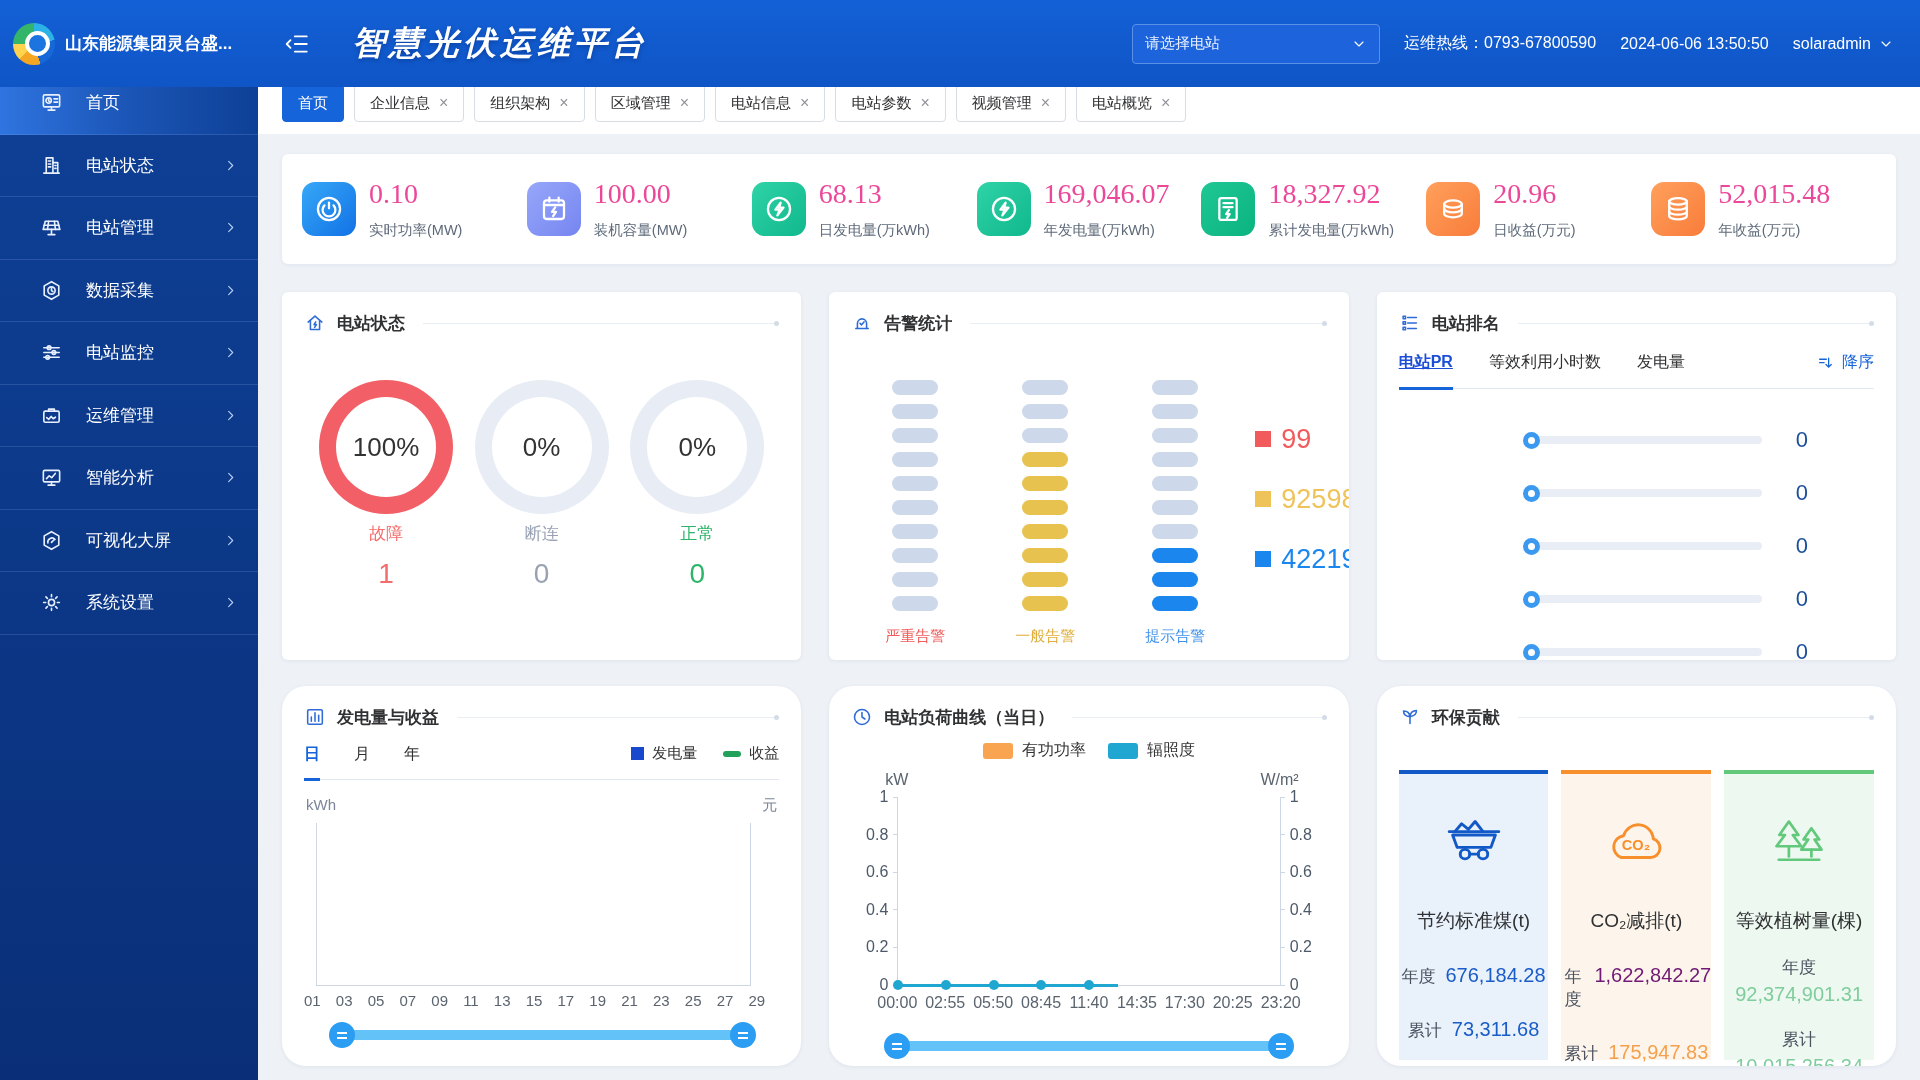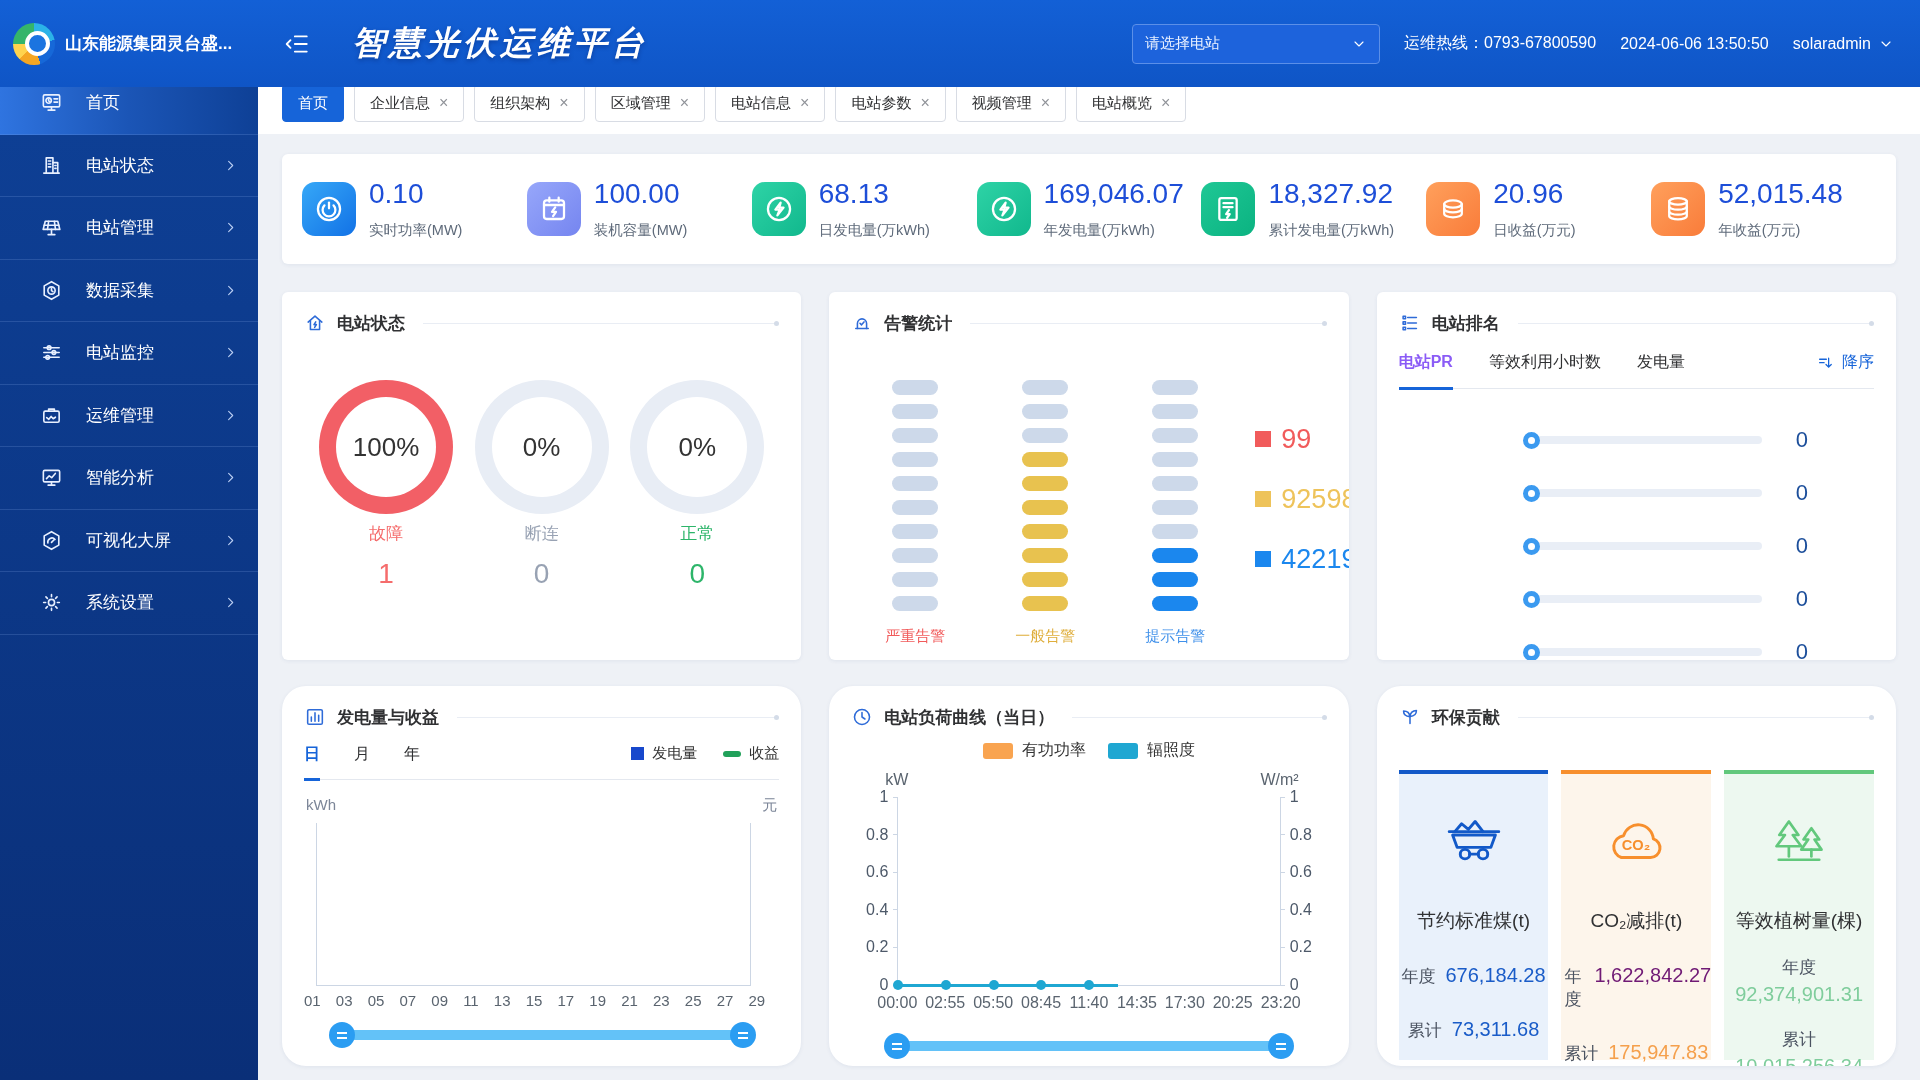--- a/index.html
+++ b/index.html
@@ -39,21 +39,21 @@
   .tab.active{background:#1664d9;border-color:#1664d9;color:#fff;}
   .tab .close{color:#909399;font-size:16px;line-height:1;}
   .content{flex:1;padding:20px 24px;overflow:hidden;}
   
   .stats-card{background:#fff;border-radius:6px;height:110px;display:flex;align-items:center;padding:0 20px;
     box-shadow:0 1px 4px rgba(30,60,120,.07);}
   .stat{flex:1;display:flex;align-items:center;gap:13px;min-width:0;}
   .stat-icon{width:54px;height:54px;border-radius:13px;display:flex;align-items:center;justify-content:center;
     color:#fff;flex-shrink:0;}
   .stat-icon svg{width:32px;height:32px;}
-  .stat-val{font-size:28px;color:#1d4ed8;white-space:nowrap;}
+  .stat-val{font-size:28px;color:#ec4899;white-space:nowrap;font-family:Liberation Serif, serif;}
   .stat-label{font-size:14.5px;color:#5e6a7a;margin-top:11px;white-space:nowrap;}
   
   .grid{display:grid;grid-template-columns:1fr 1fr 1fr;gap:28px;}
   .row-mid{margin-top:28px;}
   .row-mid .card{height:368px;}
   .row-bot{margin-top:26px;}
   .row-bot .card{height:380px;border-radius:24px;}
   .card{background:#fff;border-radius:6px;padding:18px 22px;box-sizing:border-box;box-shadow:0 1px 4px rgba(30,60,120,.07);
     position:relative;overflow:hidden;}
   .card-head{display:flex;align-items:center;height:26px;}
@@ -78,21 +78,21 @@
   .seg{width:46px;height:15px;border-radius:7.5px;}
   .alabel{margin-top:16px;font-size:15px;white-space:nowrap;}
   .alarm-legend{margin-left:50px;display:flex;flex-direction:column;gap:30px;margin-top:44px;}
   .aleg{display:flex;align-items:center;gap:10px;height:30px;}
   .aleg .sq{width:16px;height:16px;flex-shrink:0;}
   .aleg .aval{font-size:27px;}
   
   .rank-tabs{display:flex;align-items:flex-start;gap:36px;margin-top:16px;border-bottom:1px solid #e4e8ef;
     font-size:16px;color:#303133;}
   .rtab{padding-bottom:14px;cursor:pointer;white-space:nowrap;}
-  .rtab.active{color:#8b5cf6;font-weight:bold;border-bottom:3px solid #1664d9;margin-bottom:-2px;}
+  .rtab.active{color:#1d4ed8;font-weight:bold;border-bottom:3px solid #1664d9;margin-bottom:-2px;text-decoration:underline;}
   .sort{margin-left:auto;color:#1664d9;display:flex;align-items:center;gap:7px;font-size:16px;cursor:pointer;padding-bottom:14px;}
   .sort svg{width:18px;height:18px;}
   .rank-rows{margin-top:38px;display:flex;flex-direction:column;gap:27px;padding:0 66px 0 124px;}
   .rrow{display:flex;align-items:center;}
   .rdot{width:17px;height:17px;border-radius:50%;border:5px solid #3b9af0;background:#fff;box-sizing:border-box;
     flex-shrink:0;z-index:2;}
   .rbar{flex:1;height:8px;background:#e9eef6;border-radius:4px;margin-left:-3px;}
   .rval{width:34px;text-align:right;font-size:22px;color:#1d4f9b;margin-left:12px;}
   
   .sub-tabs{display:flex;align-items:flex-start;gap:34px;margin-top:14px;border-bottom:1px solid #e4e8ef;

